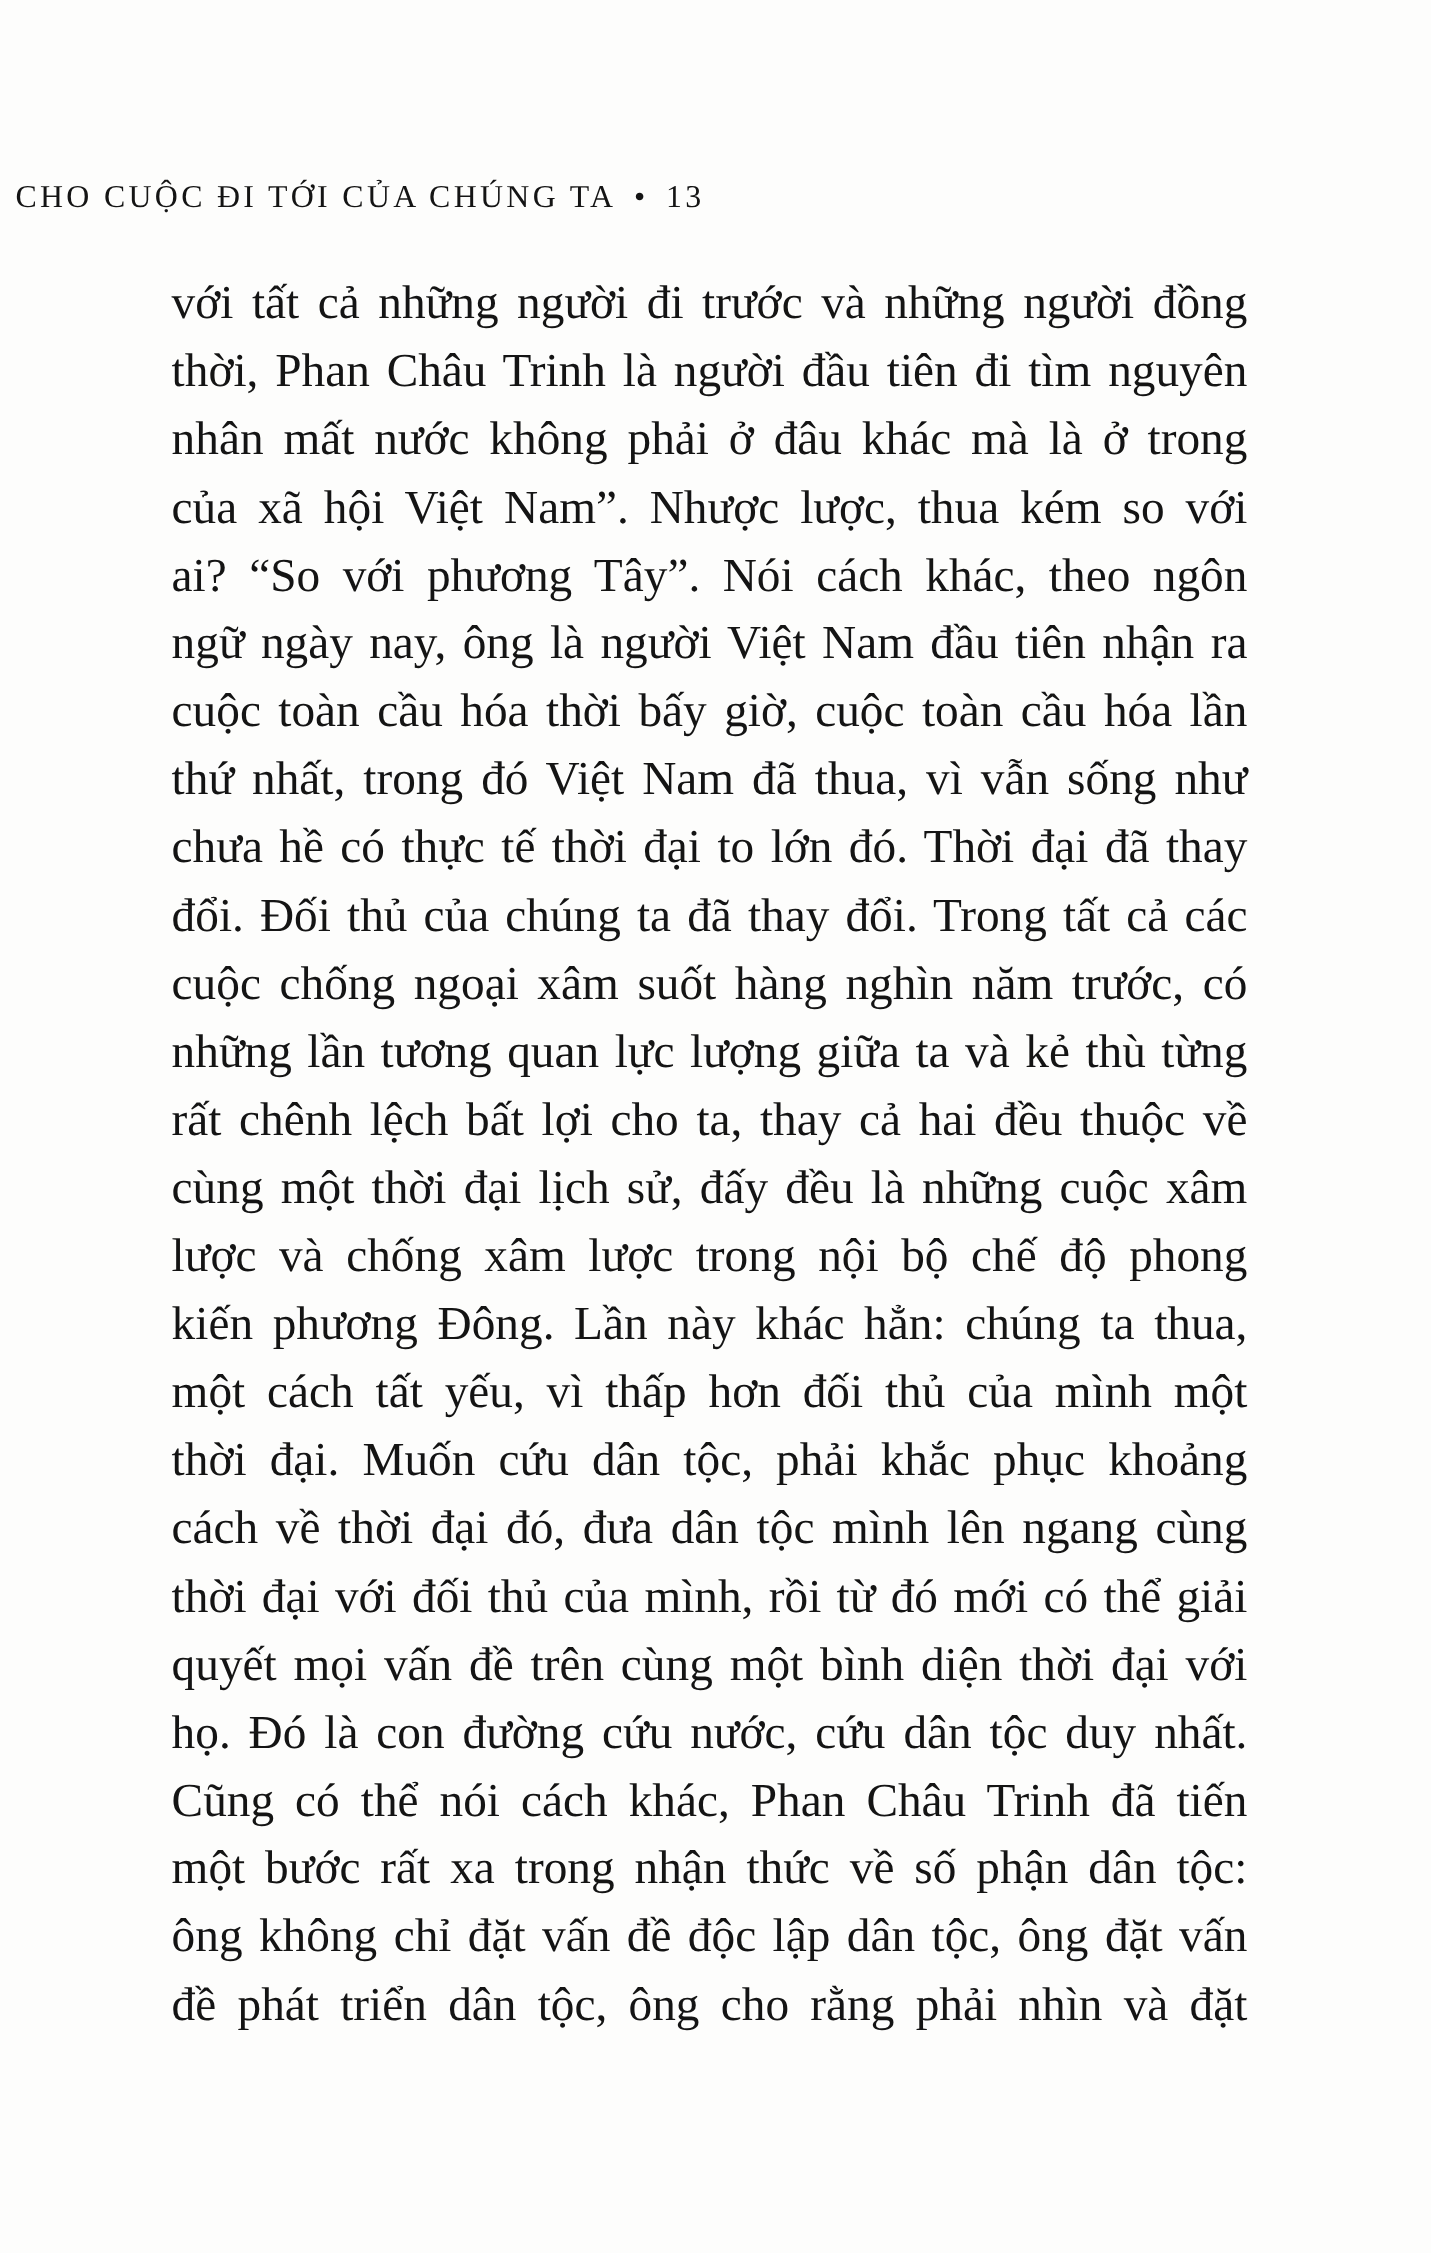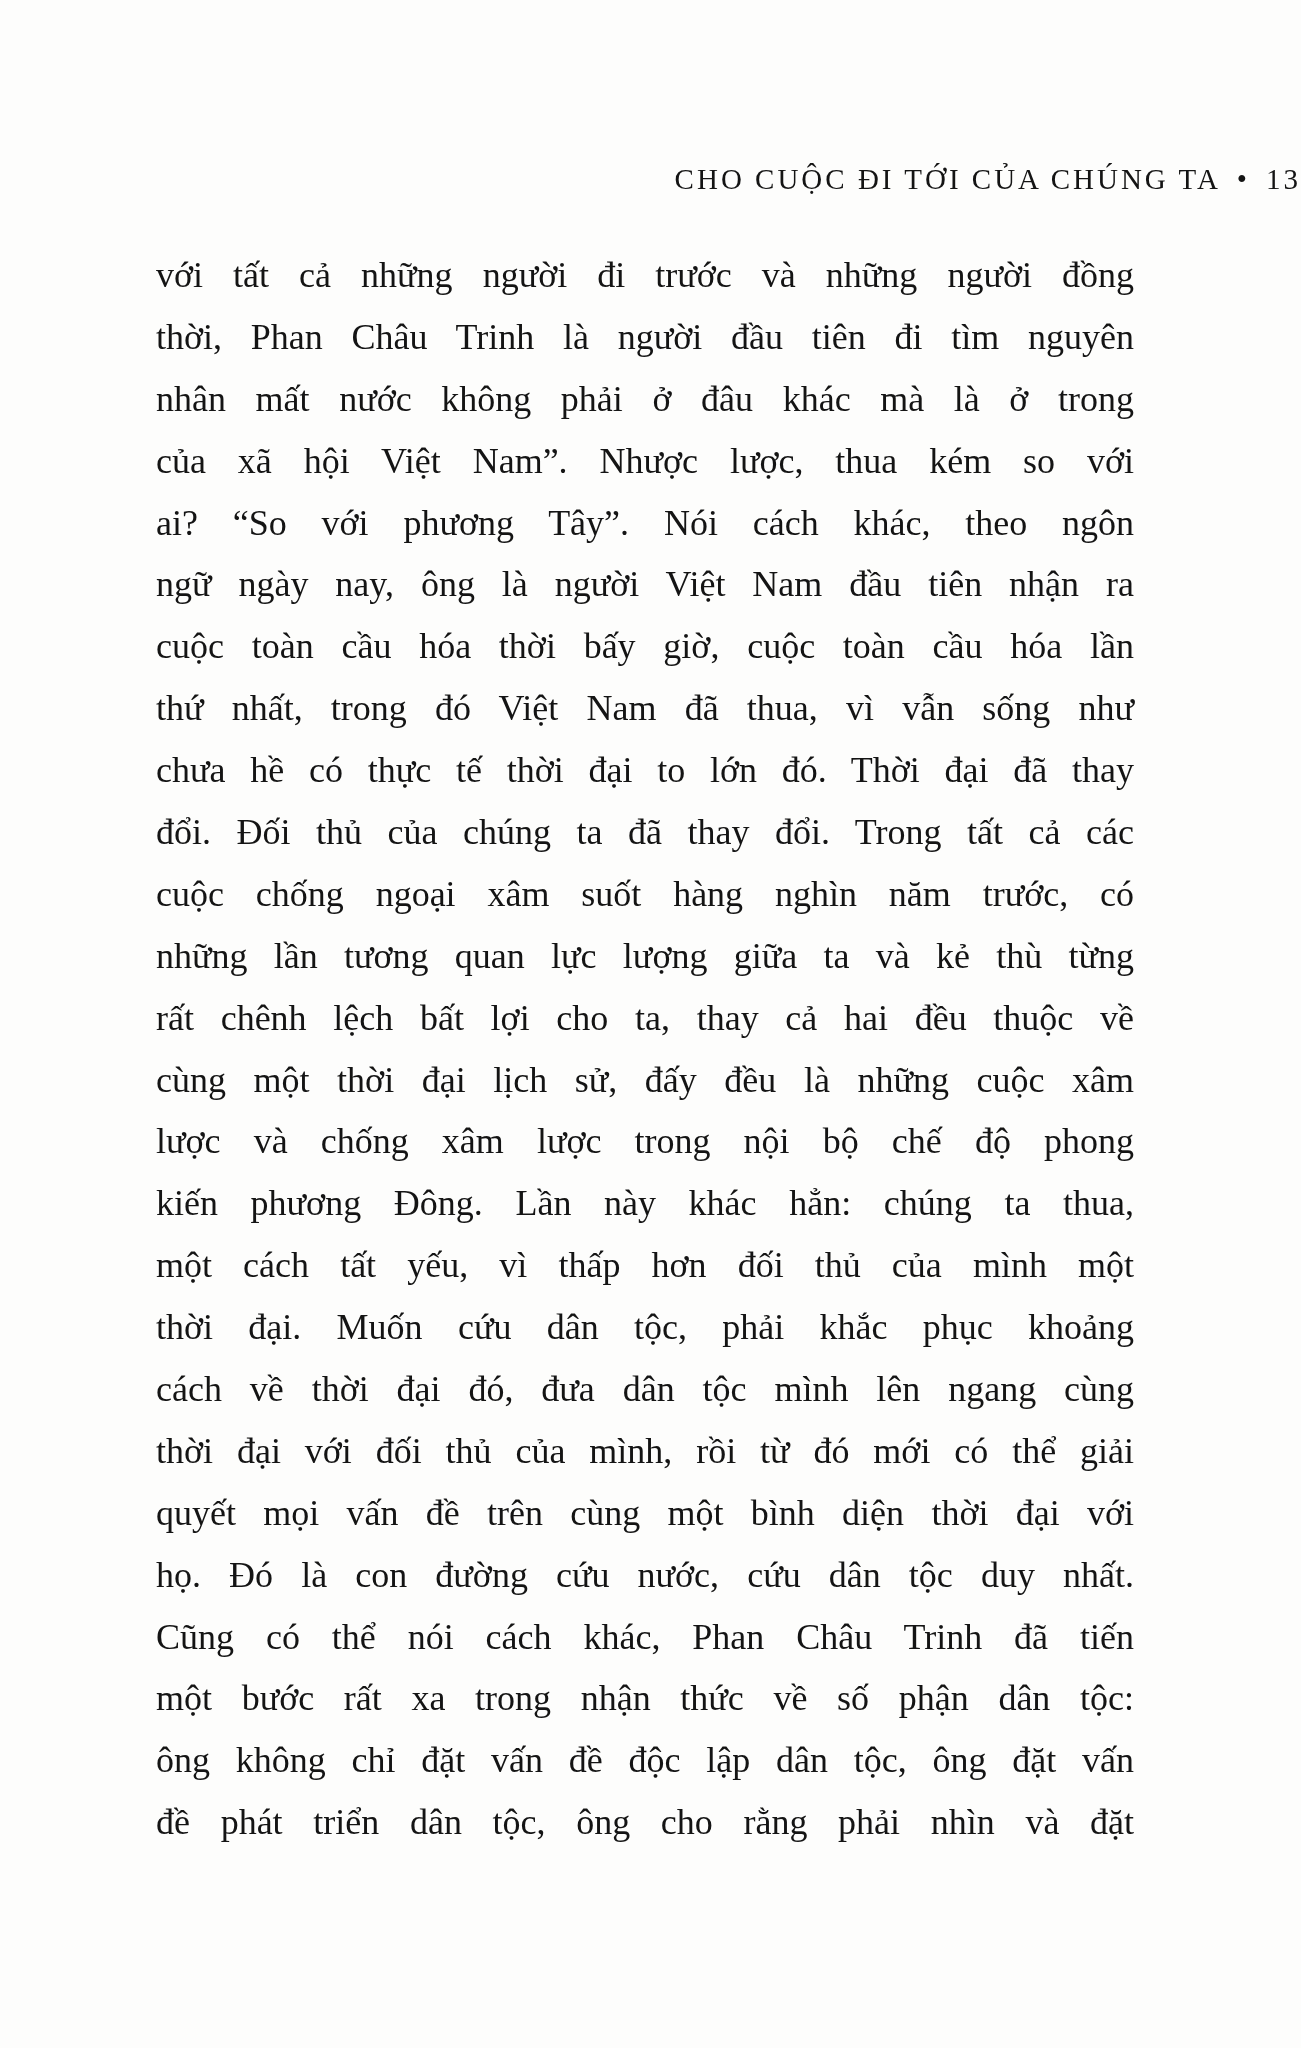--- a/index.html
+++ b/index.html
@@ -8,33 +8,33 @@
       background: #fdfdfc;
       position: relative;
       overflow: hidden;
       font-family: "Liberation Serif", "DejaVu Serif", serif;
       color: #141414;
     }
     .running-head {
       position: absolute;
       left: 0; right: 0;
       top: 163px;
-      text-align: right;
+      text-align: left;
       font-size: 29px;
       letter-spacing: 3px;
       padding-left: 14px;
       white-space: nowrap;
     }
     .running-head .sep { margin: 0 16px; }
     .body-text {
       position: absolute;
       left: 156px;
       top: 245px;
       width: 978px;
-      font-size: 36px;
+      font-size: 43px;
       line-height: 61.9px;
     }
     .line {
       display: block;
       white-space: nowrap;
       text-align: justify;
       text-align-last: justify;
       height: 61.9px;
     }
   </style>

